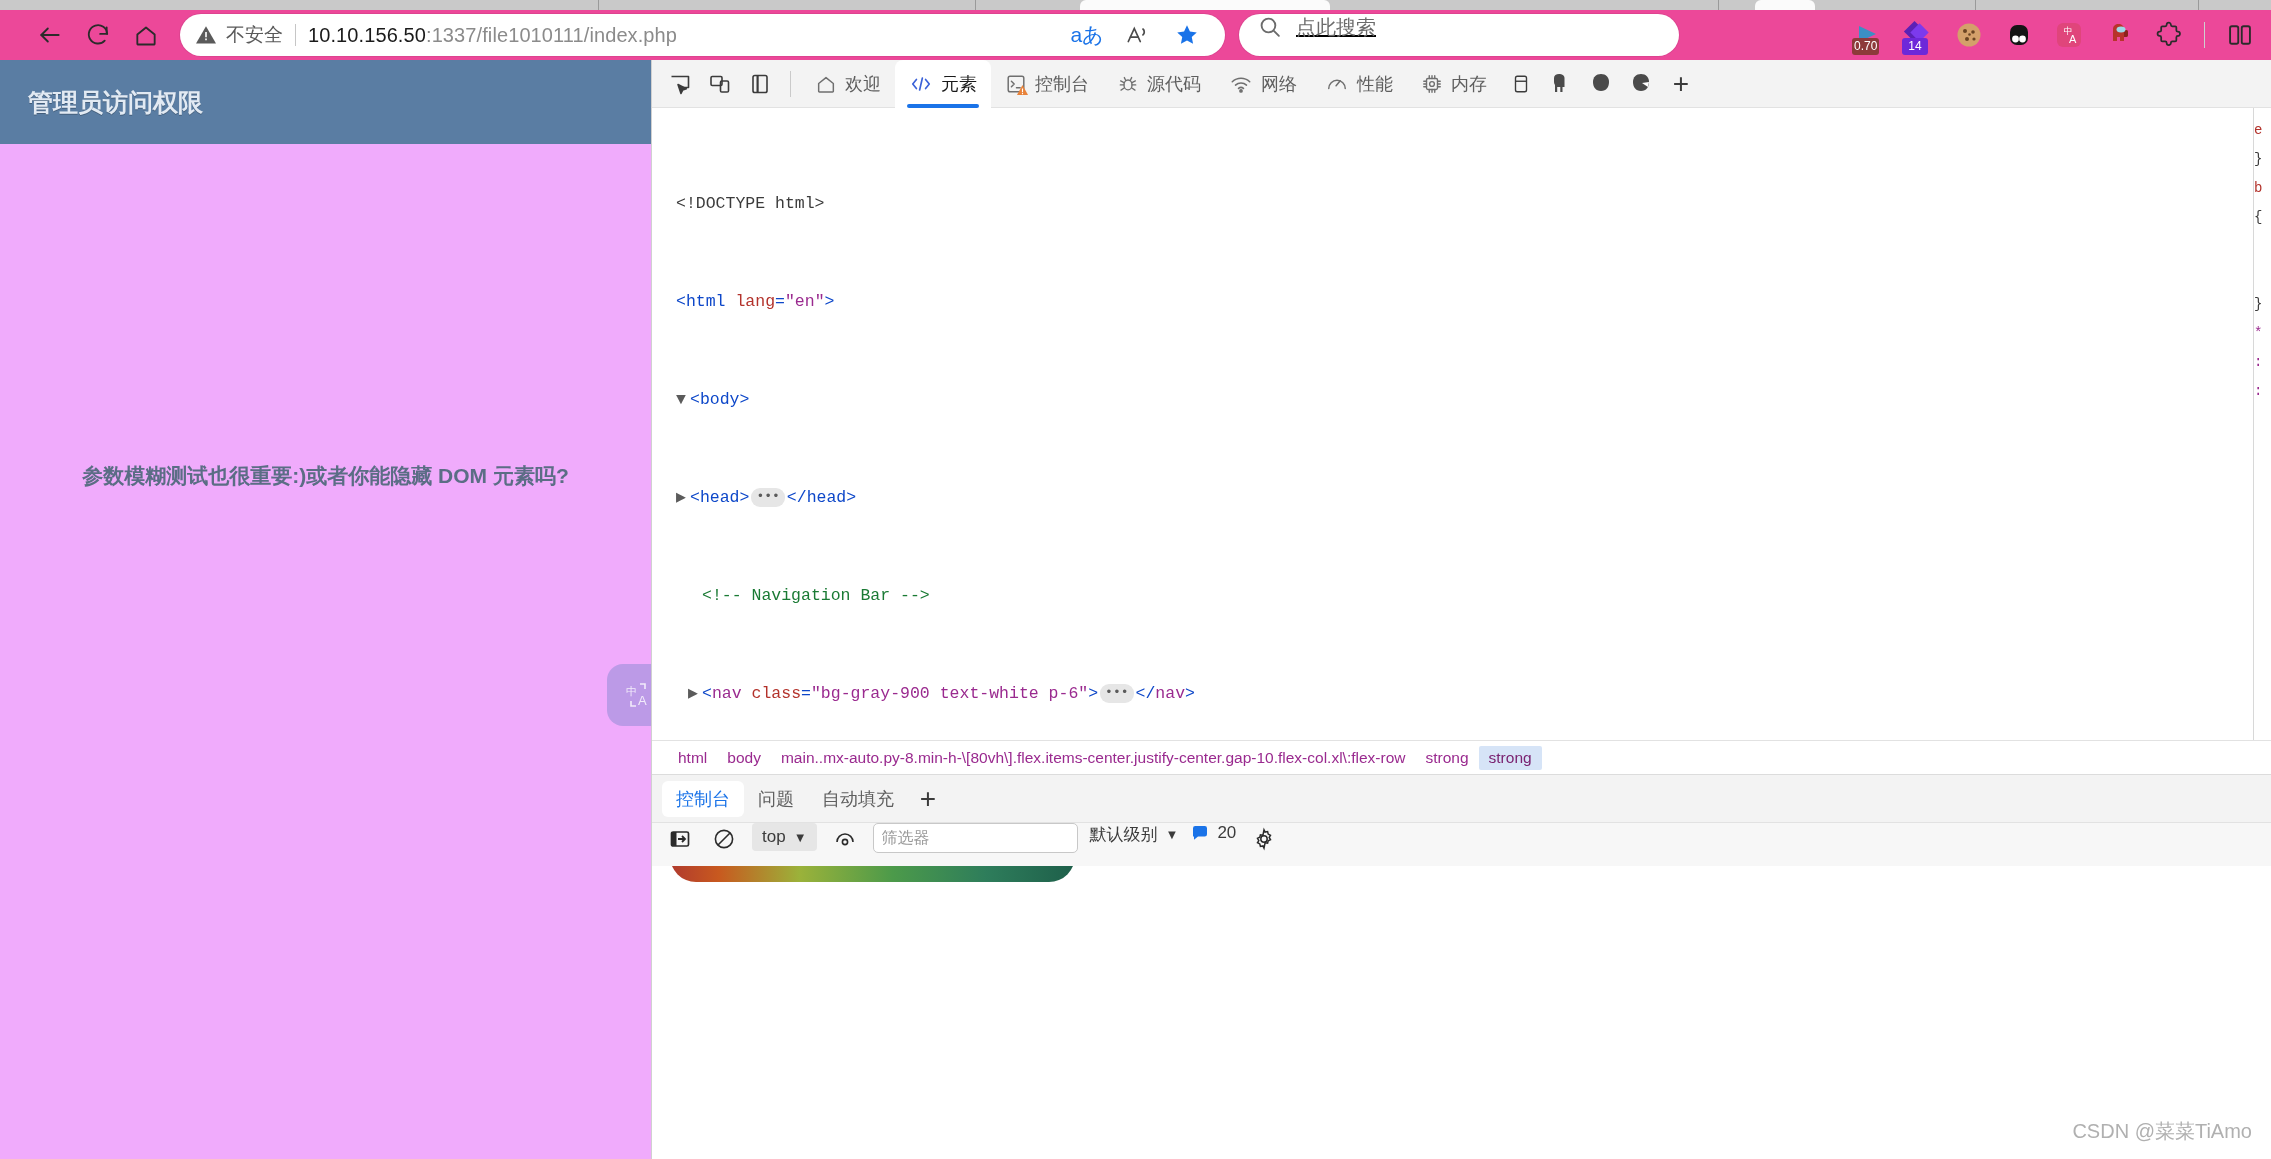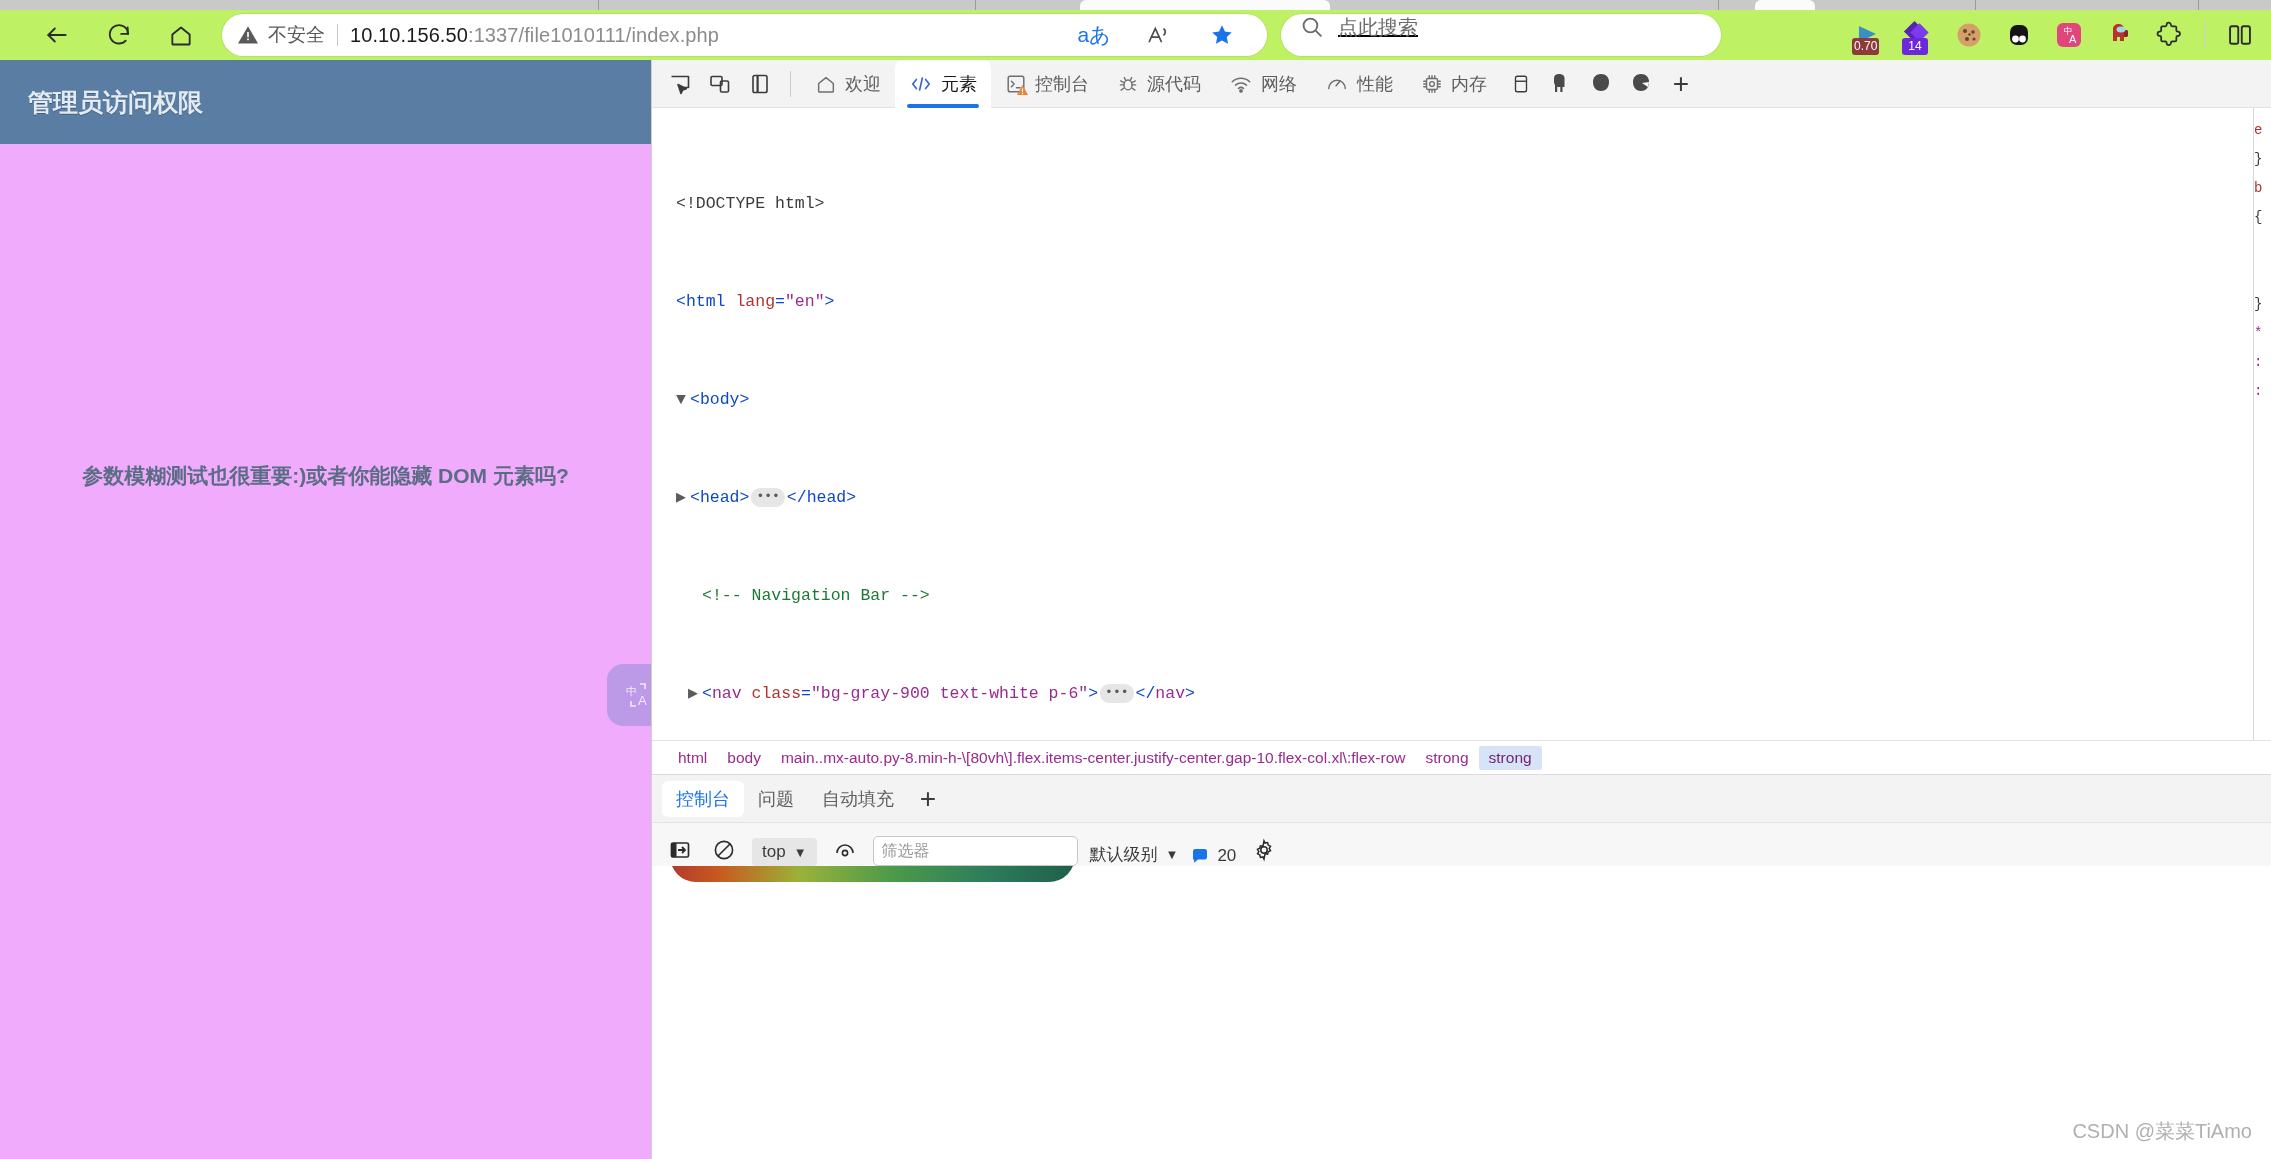--- a/index.html
+++ b/index.html
@@ -14,25 +14,25 @@
   
   .chrome-tabstrip{
     position:absolute; left:0; top:0; width:2271px; height:10px;
     background:#c9c9c9;
   }
   .chrome-tabstrip .tab-sep{ position:absolute; top:0; width:1px; height:10px; background:#9a9a9a; }
   .chrome-tabstrip .tab-active{ position:absolute; top:0; height:10px; background:#fbfbfb; border-radius:6px 6px 0 0;}
 
   .toolbar{
     position:absolute; left:0; top:10px; width:2271px; height:50px;
-    background:#bef264;
+    background:#ec4899;
     display:flex; align-items:center;
   }
   .tb-btn{
-    width:44px; height:52px; margin:0 9px;
+    width:44px; height:52px; margin:0 2px;
     display:flex; align-items:center; justify-content:center;
     border-radius:6px; color:#2b2b2b; flex:0 0 auto;
   }
   .omnibox{
     flex:0 0 auto; width:1045px; height:42px; margin-left:10px;
     background:#ffffff; border-radius:21px;
     display:flex; align-items:center; padding:0 14px;
     box-shadow:0 0 0 1px rgba(0,0,0,0.06);
   }
   .omni-warn{ display:flex; align-items:center; gap:8px; color:#5a5a5a; font-size:19px; }
@@ -155,21 +155,21 @@
     position:absolute; left:0; top:714px; width:1620px; height:48px;
     background:#f3f3f3; border-top:1px solid #dcdcdc;
     display:flex; align-items:center; padding:0 10px;
   }
   .dtab{ padding:6px 14px; font-size:18px; color:#5f5f5f; border-radius:6px;}
   .dtab.active{ background:#ffffff; color:#1a73e8;}
 
   .console-toolbar{
     position:absolute; left:0; top:762px; width:1620px; height:44px;
     background:#f7f7f7; border-top:1px solid #e2e2e2;
-    display:flex; align-items:flex-end; padding:0 12px; gap:12px;
+    display:flex; align-items:flex-start; padding:0 12px; gap:12px;
   }
   .ct-btn{ width:32px; height:32px; display:flex; align-items:center; justify-content:center; color:#3b3b3b;}
   .ct-select{
     display:flex; align-items:center; gap:8px; background:#e6e6e6;
     border-radius:4px; padding:4px 10px; font-size:17px; color:#3b3b3b;
   }
   .ct-filter{
     width:205px; height:30px; background:#fff; border:1px solid #c8c8c8;
     border-radius:5px; display:flex; align-items:center; padding:0 8px;
     font-size:16px; color:#9a9a9a;

